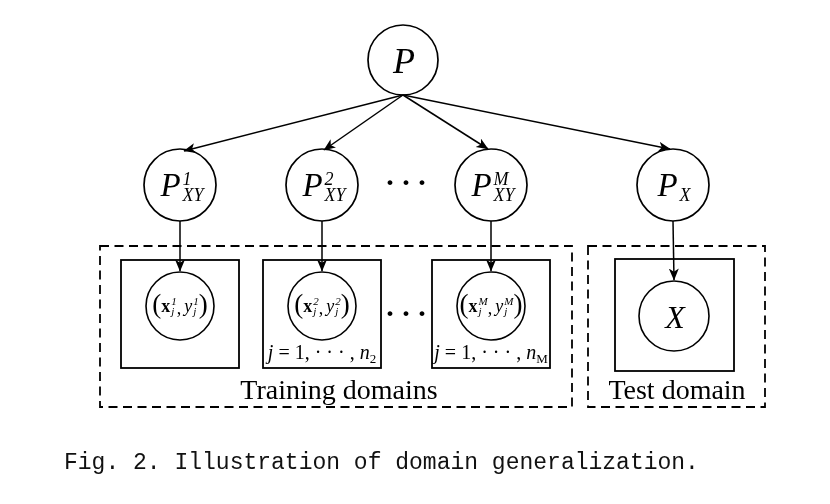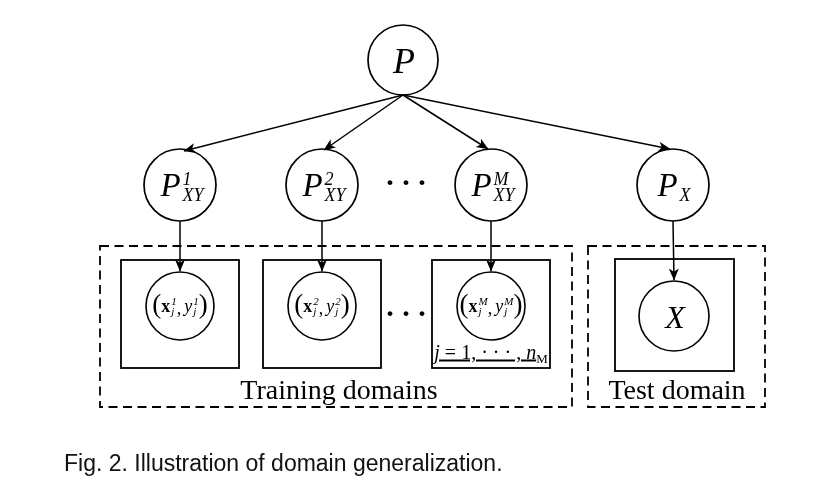--- a/index.html
+++ b/index.html
@@ -34,21 +34,21 @@
   .idx-sub { font-size:13px; vertical-align:-4px; }
   
   .dots { font-size:30px; font-weight:700; letter-spacing:6px; }
   
   .group-label { font-size:28px; }
   
   .xvar { font-size:32px; font-style:italic; }
   
   .caption {
     position:absolute; left:64px; top:451px; transform:none;
-    font-family:Liberation Sans, sans-serif; font-size:23px; color:#111;
+    font-family:Liberation Mono, monospace; font-size:23px; color:#111;
     line-height:1.1; white-space:nowrap;
   }
 </style>
 </head>
 <body>
 
 <div id="figure">
 
   <svg id="shapes" width="830" height="504" viewBox="0 0 830 504">
     <defs>
@@ -170,21 +170,24 @@
       <span>M</span>
       <span>j</span>
     </span>
     <span class="paren">)</span>
   </div>
 
   <div class="label dots" style="left:409px; top:313px;">
     <span>···</span>
   </div>
 
-  <div class="label index-label" style="left:491px; top:353px;text-decoration:underline;">
+  <div class="label index-label" style="left:322px; top:353px;">
+    <span class="iv">j</span><span> = 1, · · · , </span><span class="iv">n</span><span class="idx-sub">2</span>
+  </div>
+  <div class="label index-label" style="left:491px; top:353px;">
     <span class="iv">j</span><span> = 1, · · · , </span><span class="iv">n</span><span class="idx-sub">M</span>
   </div>
 
   <div class="label xvar" style="left:675px; top:317px;">
     <span>X</span>
   </div>
 
   <div class="label group-label" style="left:677px; top:390px;">
     <span>Test domain</span>
   </div>

